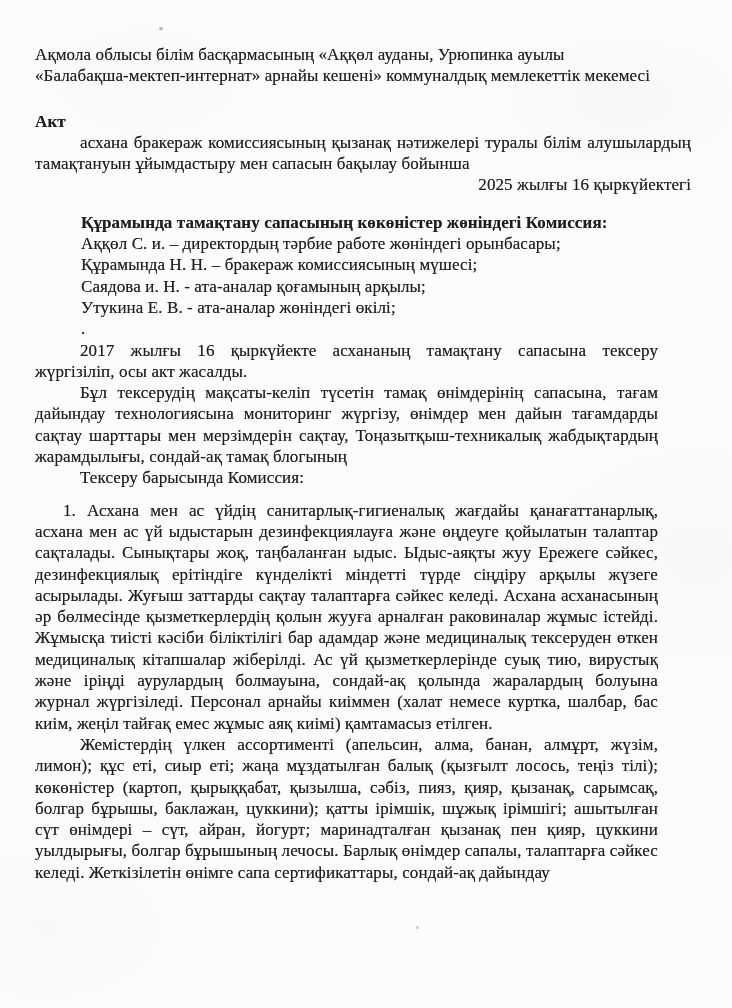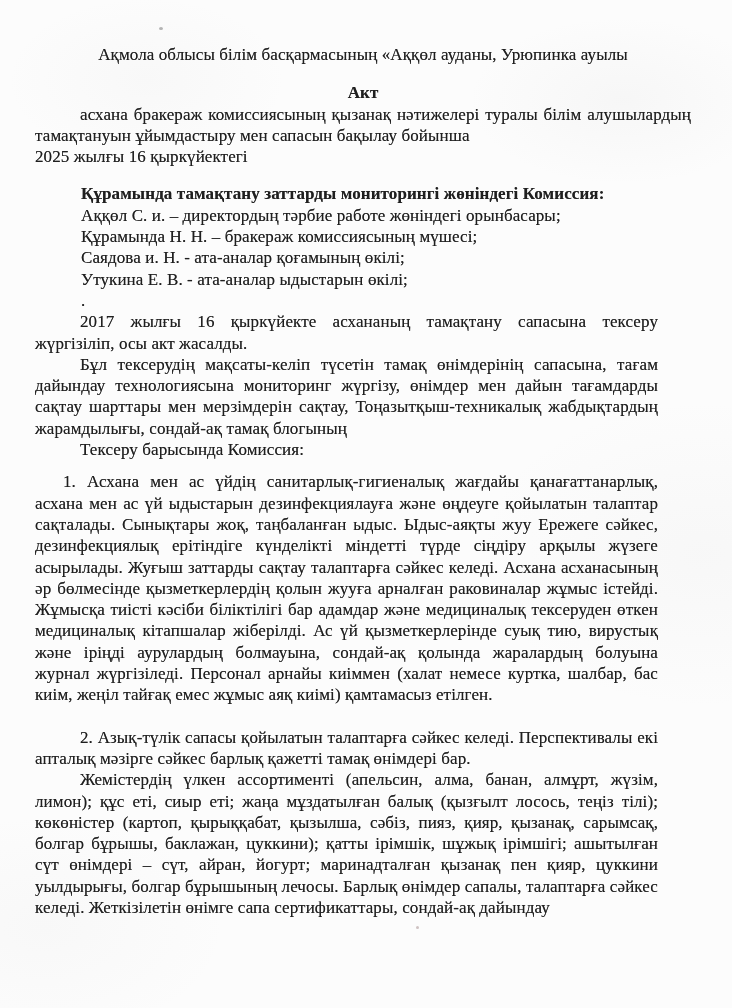--- a/index.html
+++ b/index.html
@@ -24,63 +24,63 @@
     box-sizing: border-box;
     padding: 44px 74px 0 35px;
     font-family: "Liberation Serif", "DejaVu Serif", serif;
     font-size: 17px;
     line-height: 21.3px;
     color: #1f1f1f;
     letter-spacing: .1px;
     text-shadow: 0 0 .6px rgba(40,40,40,.65);
   }
   .wide { margin-right: -33px; }          
-  .center { text-align: center; font-family: Liberation Serif, serif; }
+  .center { text-align: left; font-family: Liberation Serif, serif; }
   .bold { font-weight: bold; }
   p { margin: 0; }
   .para { text-align: justify; text-indent: 45px; }
-  .title { margin-top: 17px; }
-  .date-line { }
+  .title { margin-top: 24px; }
+  .date-line { text-align: right; }
   .commission { margin-left: 46px; margin-top: 16px; }
   .p-num1 { text-indent: 28px; margin-top: 11px; }
   .p-num2 { margin-top: 21px; }
   .speck {
     position: absolute;
     border-radius: 50%;
   }
   .speck-top   { left: 159px; top: 27px;  width: 4px; height: 3px; background: rgba(110,110,110,.5); }
   .speck-lower { left: 416px; top: 926px; width: 3px; height: 3px; background: rgba(150,125,125,.45); }
 </style>
 </head>
 <body>
 
 <div class="page">
 
   <span class="speck speck-top"></span>
   <span class="speck speck-lower"></span>
 
   <div class="center wide">
     <div>Ақмола облысы білім басқармасының «Аққөл ауданы, Урюпинка ауылы</div>
+    <div>«Балабақша-мектеп-интернат» арнайы кешені» коммуналдық мемлекеттік мекемесі</div>
   </div>
 
   <div class="center bold title wide">Акт</div>
 
   <p class="para wide">асхана бракераж комиссиясының қызанақ нәтижелері туралы білім алушылардың тамақтануын ұйымдастыру мен сапасын бақылау бойынша</p>
 
   <div class="date-line wide">2025 жылғы 16 қыркүйектегі</div>
 
   <div class="commission">
-    <div class="bold">Құрамында тамақтану заттарды мониторингі жөніндегі Комиссия:</div>
+    <div class="bold">Құрамында тамақтану сапасының көкөністер жөніндегі Комиссия:</div>
     <div>Аққөл С. и. – директордың тәрбие работе жөніндегі орынбасары;</div>
     <div>Құрамында Н. Н. – бракераж комиссиясының мүшесі;</div>
-    <div>Саядова и. Н. - ата-аналар қоғамының өкілі;</div>
-    <div>Утукина Е. В. - ата-аналар ыдыстарын өкілі;</div>
+    <div>Саядова и. Н. - ата-аналар қоғамының арқылы;</div>
+    <div>Утукина Е. В. - ата-аналар жөніндегі өкілі;</div>
     <div>.</div>
   </div>
 
   <p class="para">2017 жылғы 16 қыркүйекте асхананың тамақтану сапасына тексеру жүргізіліп, осы акт жасалды.</p>
   <p class="para">Бұл тексерудің мақсаты-келіп түсетін тамақ өнімдерінің сапасына, тағам дайындау технологиясына мониторинг жүргізу, өнімдер мен дайын тағамдарды сақтау шарттары мен мерзімдерін сақтау, Тоңазытқыш-техникалық жабдықтардың жарамдылығы, сондай-ақ тамақ блогының</p>
   <p class="para">Тексеру барысында Комиссия:</p>
   <p class="para p-num1">1. Асхана мен ас үйдің санитарлық-гигиеналық жағдайы қанағаттанарлық, асхана мен ас үй ыдыстарын дезинфекциялауға және өңдеуге қойылатын талаптар сақталады. Сынықтары жоқ, таңбаланған ыдыс. Ыдыс-аяқты жуу Ережеге сәйкес, дезинфекциялық ерітіндіге күнделікті міндетті түрде сіңдіру арқылы жүзеге асырылады. Жуғыш заттарды сақтау талаптарға сәйкес келеді. Асхана асханасының әр бөлмесінде қызметкерлердің қолын жууға арналған раковиналар жұмыс істейді. Жұмысқа тиісті кәсіби біліктілігі бар адамдар және медициналық тексеруден өткен медициналық кітапшалар жіберілді. Ас үй қызметкерлерінде суық тию, вирустық және іріңді аурулардың болмауына, сондай-ақ қолында жаралардың болуына журнал жүргізіледі. Персонал арнайы киіммен (халат немесе куртка, шалбар, бас киім, жеңіл тайғақ емес жұмыс аяқ киімі) қамтамасыз етілген.</p>
-  <p class="para p-num2">2. Азық-түлік сапасы қойылатын талаптарға сәйкес келеді. Перспективалы екі апталық мәзірге сәйкес барлық қажетті тамақ өнімдері бар.</p>
   <p class="para">Жемістердің үлкен ассортименті (апельсин, алма, банан, алмұрт, жүзім, лимон); құс еті, сиыр еті; жаңа мұздатылған балық (қызғылт лосось, теңіз тілі); көкөністер (картоп, қырыққабат, қызылша, сәбіз, пияз, қияр, қызанақ, сарымсақ, болгар бұрышы, баклажан, цуккини); қатты ірімшік, шұжық ірімшігі; ашытылған сүт өнімдері – сүт, айран, йогурт; маринадталған қызанақ пен қияр, цуккини уылдырығы, болгар бұрышының лечосы. Барлық өнімдер сапалы, талаптарға сәйкес келеді. Жеткізілетін өнімге сапа сертификаттары, сондай-ақ дайындау</p>
 
 </div>
 
 </body></html>

